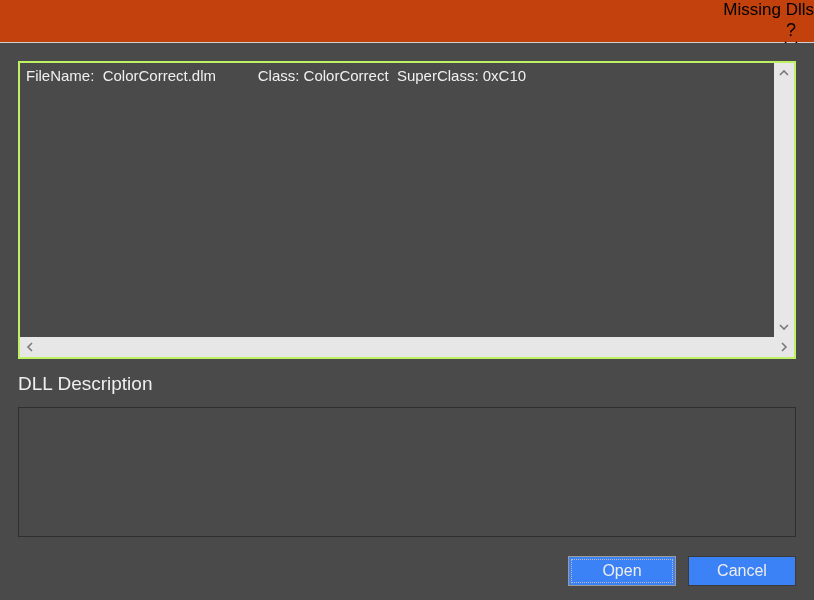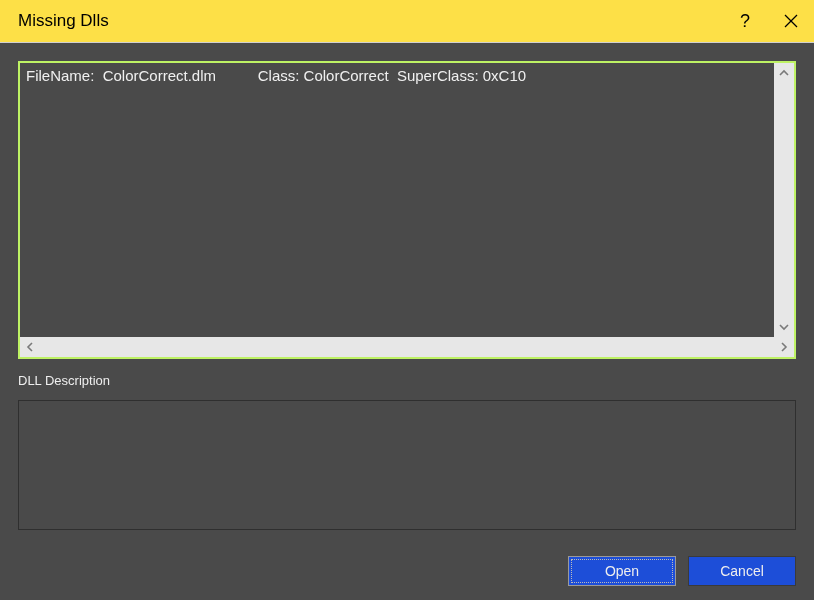--- a/index.html
+++ b/index.html
@@ -13,24 +13,25 @@
   }
   .window {
     width: 814px;
     height: 600px;
     display: flex;
     flex-direction: column;
     box-sizing: border-box;
   }
   .titlebar {
     height: 42px;
-    background: #fde047;
-    display: flex;
-    align-items: center;
+    background: #c2410c;
+    display: flex;
+    align-items: flex-end;
     border-bottom: 1px solid #d0d0d0;
+    flex-direction: column;
   }
   .titlebar-title {
     flex: 0 0 auto;
     font-size: 17px;
     color: #000;
     padding-left: 18px;
   }
   .titlebar-spacer { flex: 1 1 auto; }
   .titlebar-btn {
     width: 46px;
@@ -112,45 +113,45 @@
     display: flex;
     align-items: center;
     justify-content: center;
     color: #6b6b6b;
     font-size: 13px;
     cursor: pointer;
   }
 
   .section-label {
     color: #eeeeee;
-    font-size: 13px;
+    font-size: 19px;
     margin-top: 14px;
     margin-bottom: 12px;
   }
   .desc-box {
     border: 1px solid #2f2f2f;
     background: #4a4a4a;
     height: 130px;
     box-sizing: border-box;
   }
 
   .button-row {
     margin-top: auto;
     display: flex;
     justify-content: flex-end;
     gap: 12px;
     padding-top: 12px;
   }
   .btn {
     width: 108px;
     height: 30px;
-    background: #1d4ed8;
+    background: #3b82f6;
     border: 1px solid #3a3a3a;
     color: #eeeeee;
-    font-size: 14px;
+    font-size: 16px;
     display: flex;
     align-items: center;
     justify-content: center;
     cursor: pointer;
     box-sizing: border-box;
   }
   .btn.default {
     outline: 1px dotted #bbbbbb;
     outline-offset: -4px;
     border: 1px solid #9a9a9a;

